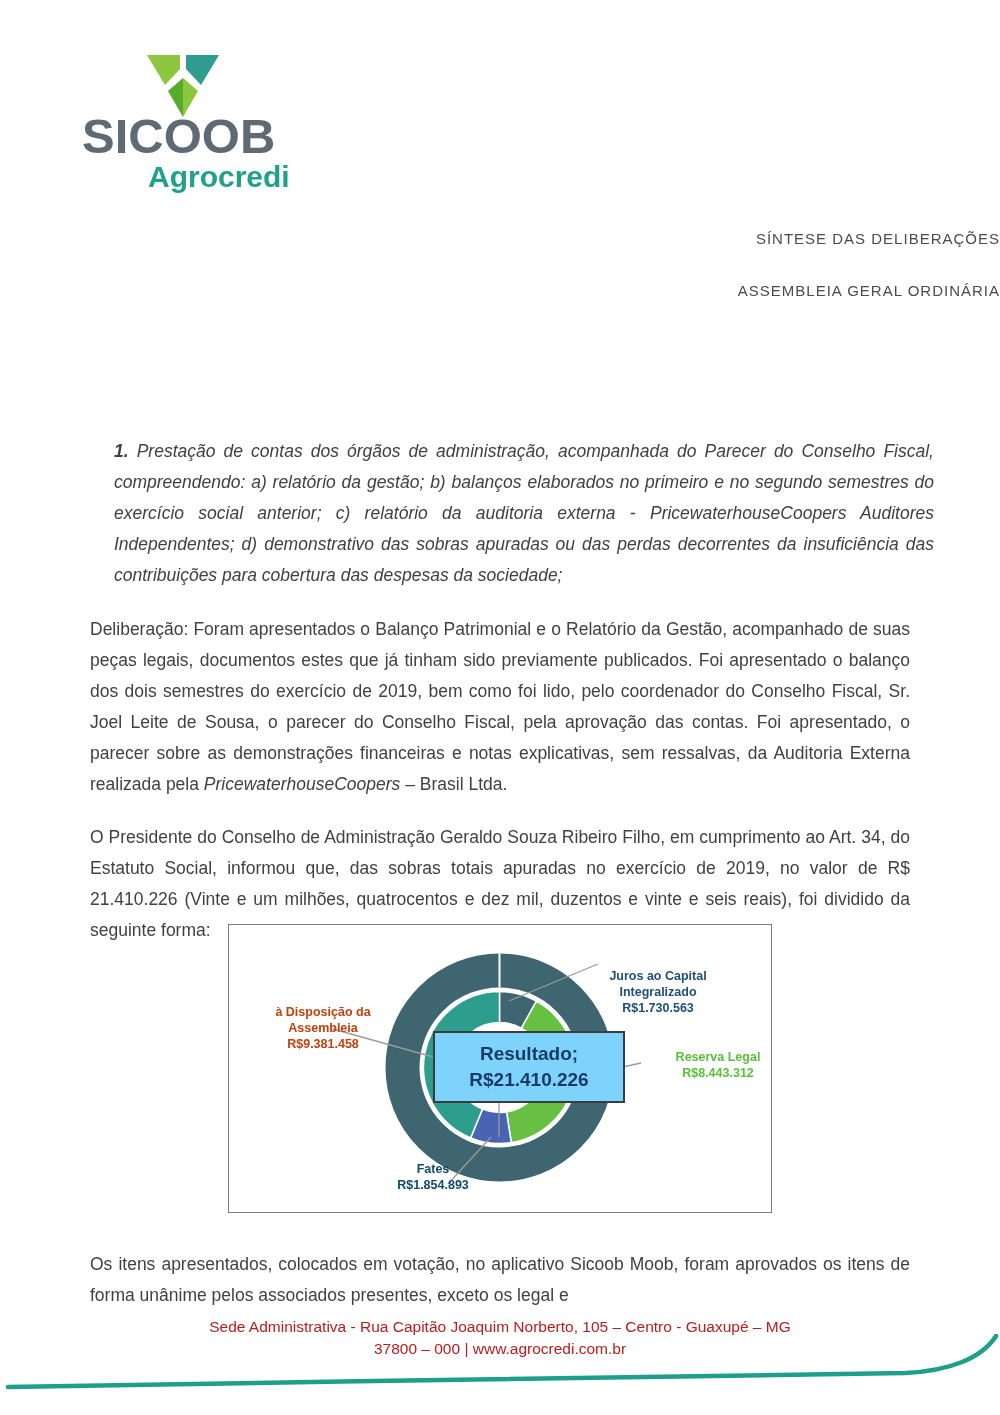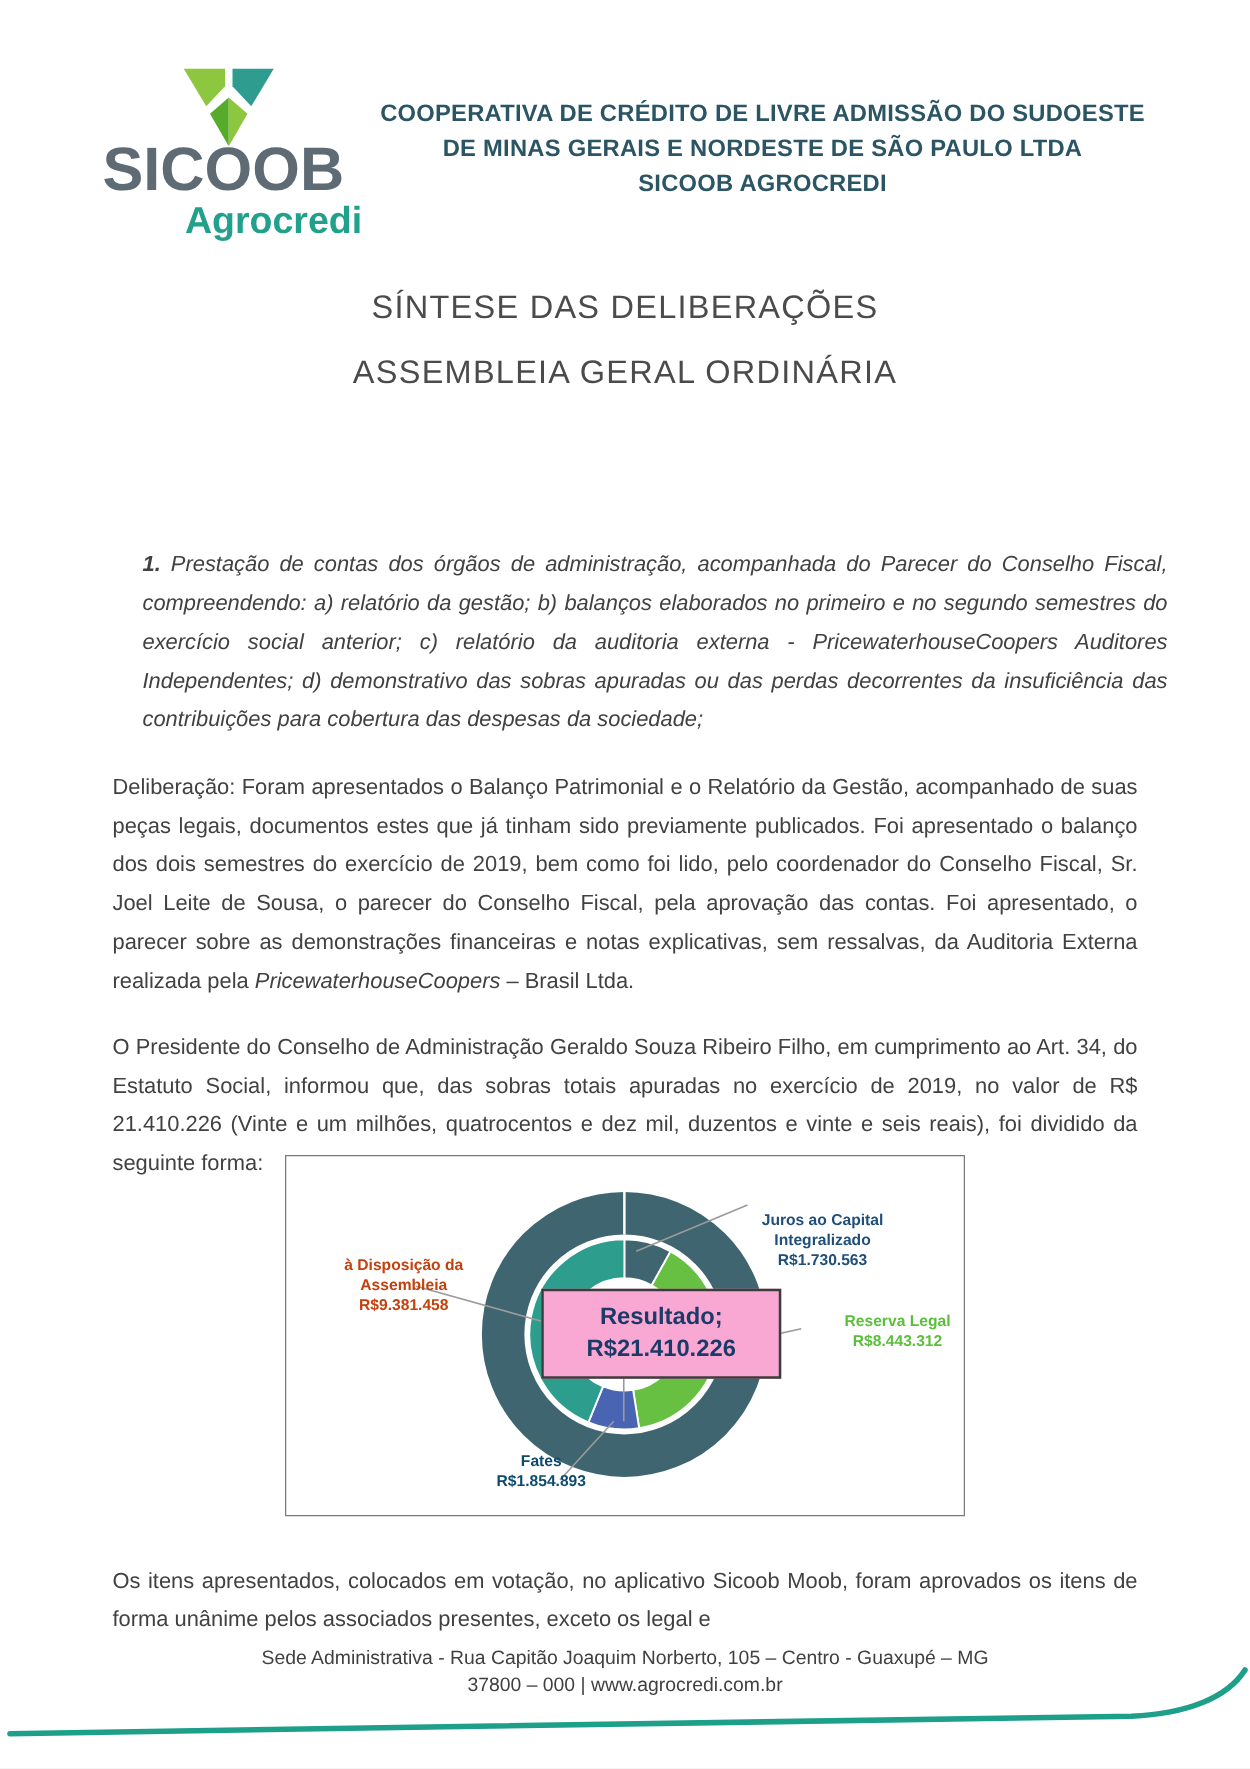--- a/index.html
+++ b/index.html
@@ -10,68 +10,63 @@
   
   .logo-block{position:absolute;left:82px;top:52px;width:230px;}
   .logo-tri{position:absolute;left:64px;top:2px;}
   .logo-sicoob{position:absolute;left:0;top:56px;font-size:49px;font-weight:bold;color:#5f6b74;letter-spacing:0px;}
   .logo-agro{position:absolute;left:66px;top:108px;font-size:30px;font-weight:600;color:#21a18c;}
   .coop-name{
     position:absolute;left:300px;top:78px;width:620px;text-align:center;
     font-size:19px;font-weight:bold;color:#2b5564;line-height:28px;letter-spacing:0.2px;
   }
   
-  .doc-title{position:absolute;left:0;width:1000px;text-align:center;font-size:26px;color:#4b4b4b;letter-spacing:1px;}
+  .doc-title{position:absolute;left:0;width:1000px;text-align:right;font-size:15px;color:#4b4b4b;letter-spacing:1px;}
   .t1{top:230px;} .t2{top:282px;} .t3{top:334px;}
   
   .para{position:absolute;left:90px;width:820px;font-size:17.5px;line-height:31px;text-align:justify;color:#414141;}
   .p-item1{top:418px;font-style:italic;margin-left:24px;}
   .p-delib{top:596px;}
   .p-pres{top:804px;}
   .p-vota{top:1231px;}
   .num-b{font-weight:bold;}
   .it{font-style:italic;}
   
   .chart-box{position:absolute;left:228px;top:924px;width:542px;height:287px;border:1px solid #7a7a7a;background:#fff;}
   .chart-box svg{position:absolute;left:0;top:0;}
   .center-box{
-    position:absolute;left:204px;top:106px;width:188px;height:68px;background:#f9a8d4;border:2px solid #3c3c3c;
+    position:absolute;left:204px;top:106px;width:188px;height:68px;background:#7dd3fc;border:2px solid #3c3c3c;
     display:flex;flex-direction:column;align-items:center;justify-content:center;z-index:5;
     font-weight:bold;font-size:19px;line-height:26px;
   }
   .callout{position:absolute;width:150px;text-align:center;font-size:12.5px;font-weight:bold;line-height:16px;z-index:6;}
   .co-juros{left:354px;top:11px;margin-top:32px;}
   .co-disp{left:19px;top:79px;}
   .co-reserva{left:414px;top:124px;}
   .co-fates{left:129px;top:236px;}
   
-  .footer-text{position:absolute;left:0;top:1316px;width:1000px;text-align:center;font-size:15.5px;line-height:22px;color:#404040;}
+  .footer-text{position:absolute;left:0;top:1316px;width:1000px;text-align:center;font-size:15.5px;line-height:22px;color:#b91c1c;}
   .swoosh{position:absolute;left:0;top:1330px;}
 </style>
 </head>
 <body>
 
 <div class="page">
 
   <div class="logo-block">
     <svg class="logo-tri" width="74" height="66" viewBox="0 0 74 66">
       <polygon points="1,1 34,1 34,15 19,31" fill="#8dc63f"></polygon>
       <polygon points="73,1 40,1 40,15 55,31" fill="#2e9c8e"></polygon>
       <polygon points="22,37 37,24 37,63" fill="#56ab2a"></polygon>
       <polygon points="52,37 37,24 37,63" fill="#8dc63f"></polygon>
     </svg>
     <div class="logo-sicoob">SICOOB</div>
     <div class="logo-agro">Agrocredi</div>
   </div>
 
-  <div class="coop-name">
-    <div>COOPERATIVA DE CRÉDITO DE LIVRE ADMISSÃO DO SUDOESTE</div>
-    <div>DE MINAS GERAIS E NORDESTE DE SÃO PAULO LTDA</div>
-    <div>SICOOB AGROCREDI</div>
-  </div>
 
   <div class="doc-title t1">SÍNTESE DAS DELIBERAÇÕES</div>
   <div class="doc-title t2">ASSEMBLEIA GERAL ORDINÁRIA</div>
 
   <p class="para p-item1"><span class="num-b">1.</span><span> Prestação de contas dos órgãos de administração, acompanhada do Parecer do Conselho Fiscal, compreendendo: a) relatório da gestão; b) balanços elaborados no primeiro e no segundo semestres do exercício social anterior; c) relatório da auditoria externa - PricewaterhouseCoopers Auditores Independentes; d) demonstrativo das sobras apuradas ou das perdas decorrentes da insuficiência das contribuições para cobertura das despesas da sociedade;</span></p>
 
   <p class="para p-delib"><span>Deliberação: Foram apresentados o Balanço Patrimonial e o Relatório da Gestão, acompanhado de suas peças legais, documentos estes que já tinham sido previamente publicados. Foi apresentado o balanço dos dois semestres do exercício de 2019, bem como foi lido, pelo coordenador do Conselho Fiscal, Sr. Joel Leite de Sousa, o parecer do Conselho Fiscal, pela aprovação das contas. Foi apresentado, o parecer sobre as demonstrações financeiras e notas explicativas, sem ressalvas, da Auditoria Externa realizada pela </span><span class="it">PricewaterhouseCoopers</span><span> – Brasil Ltda.</span></p>
 
   <p class="para p-pres">O Presidente do Conselho de Administração Geraldo Souza Ribeiro Filho, em cumprimento ao Art. 34, do Estatuto Social, informou que, das sobras totais apuradas no exercício de 2019, no valor de R$ 21.410.226 (Vinte e um milhões, quatrocentos e dez mil, duzentos e vinte e seis reais), foi dividido da seguinte forma:</p>
 

